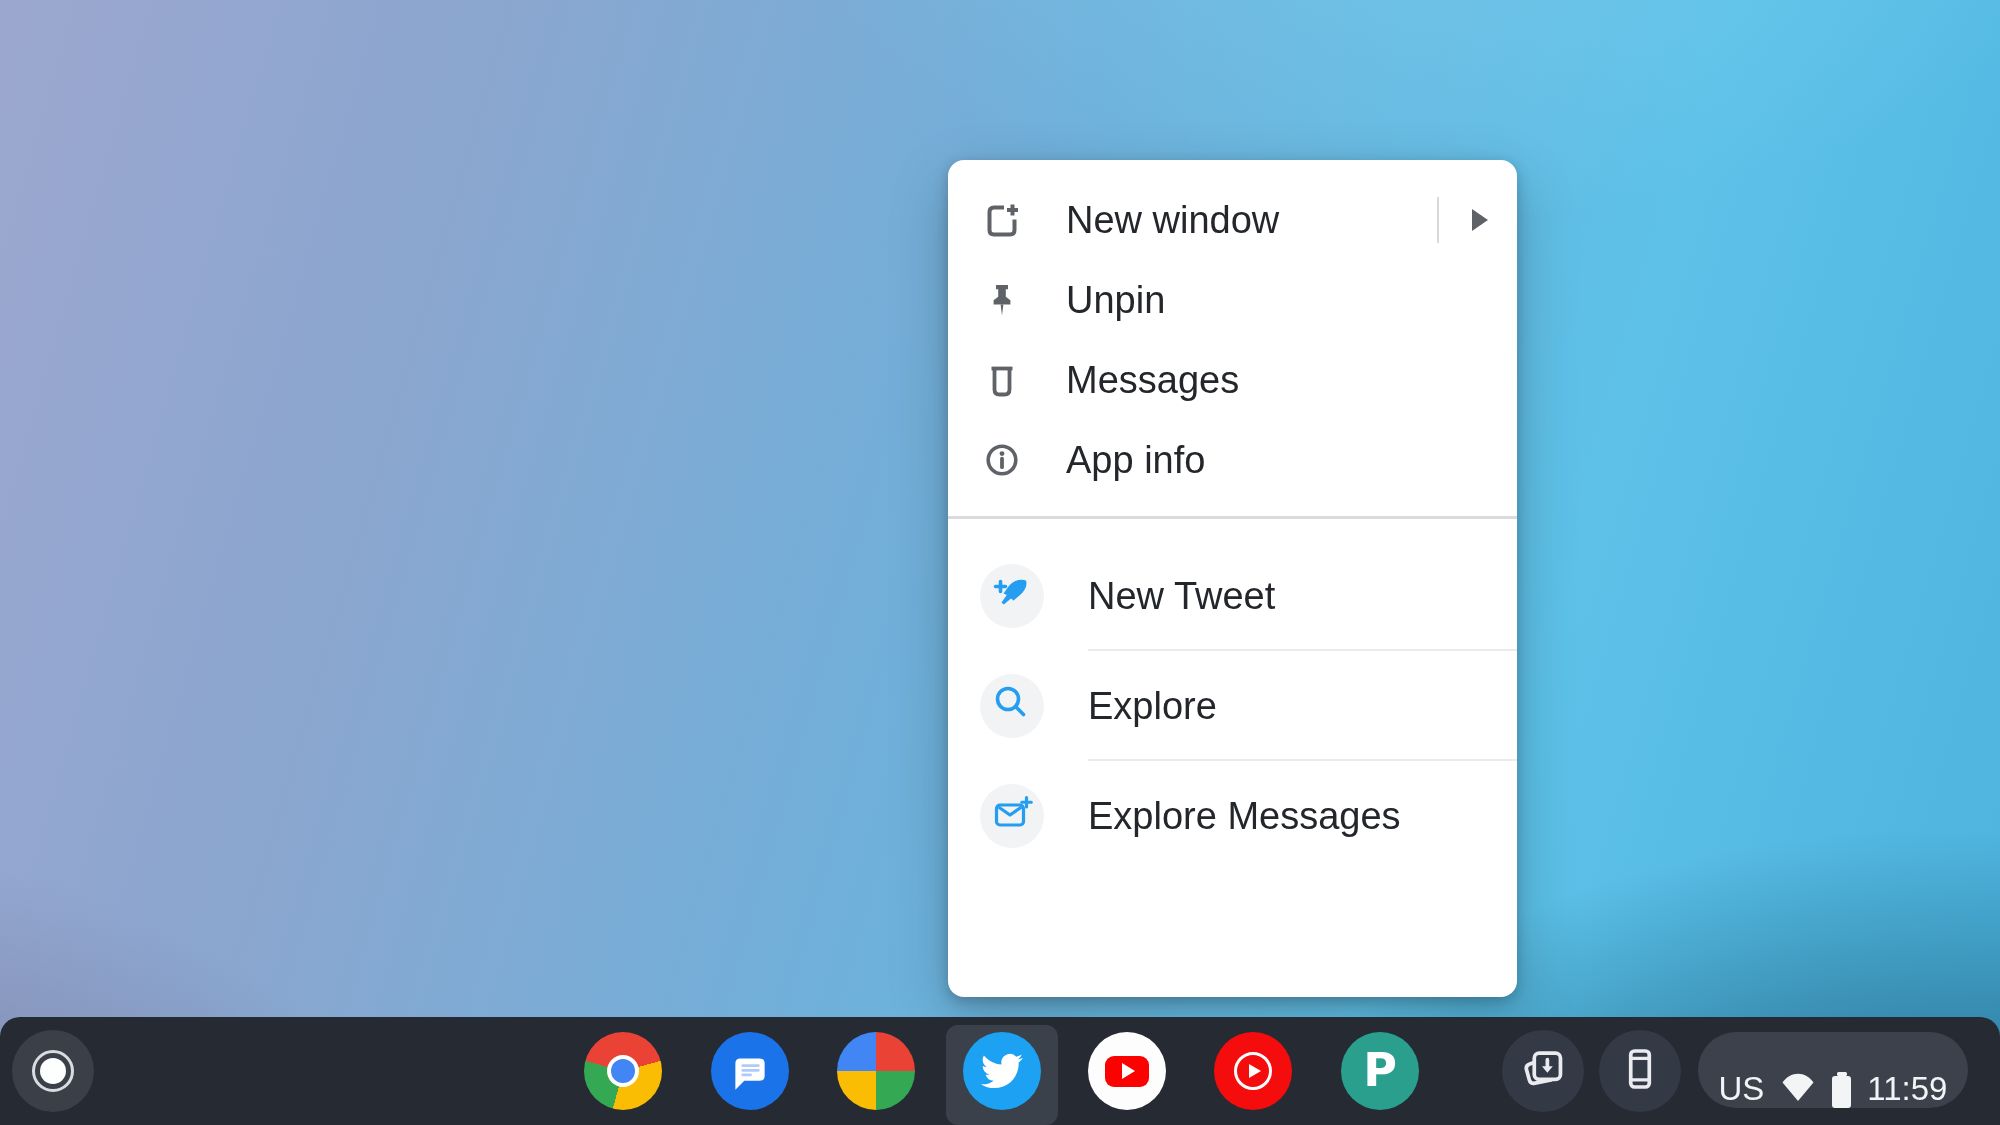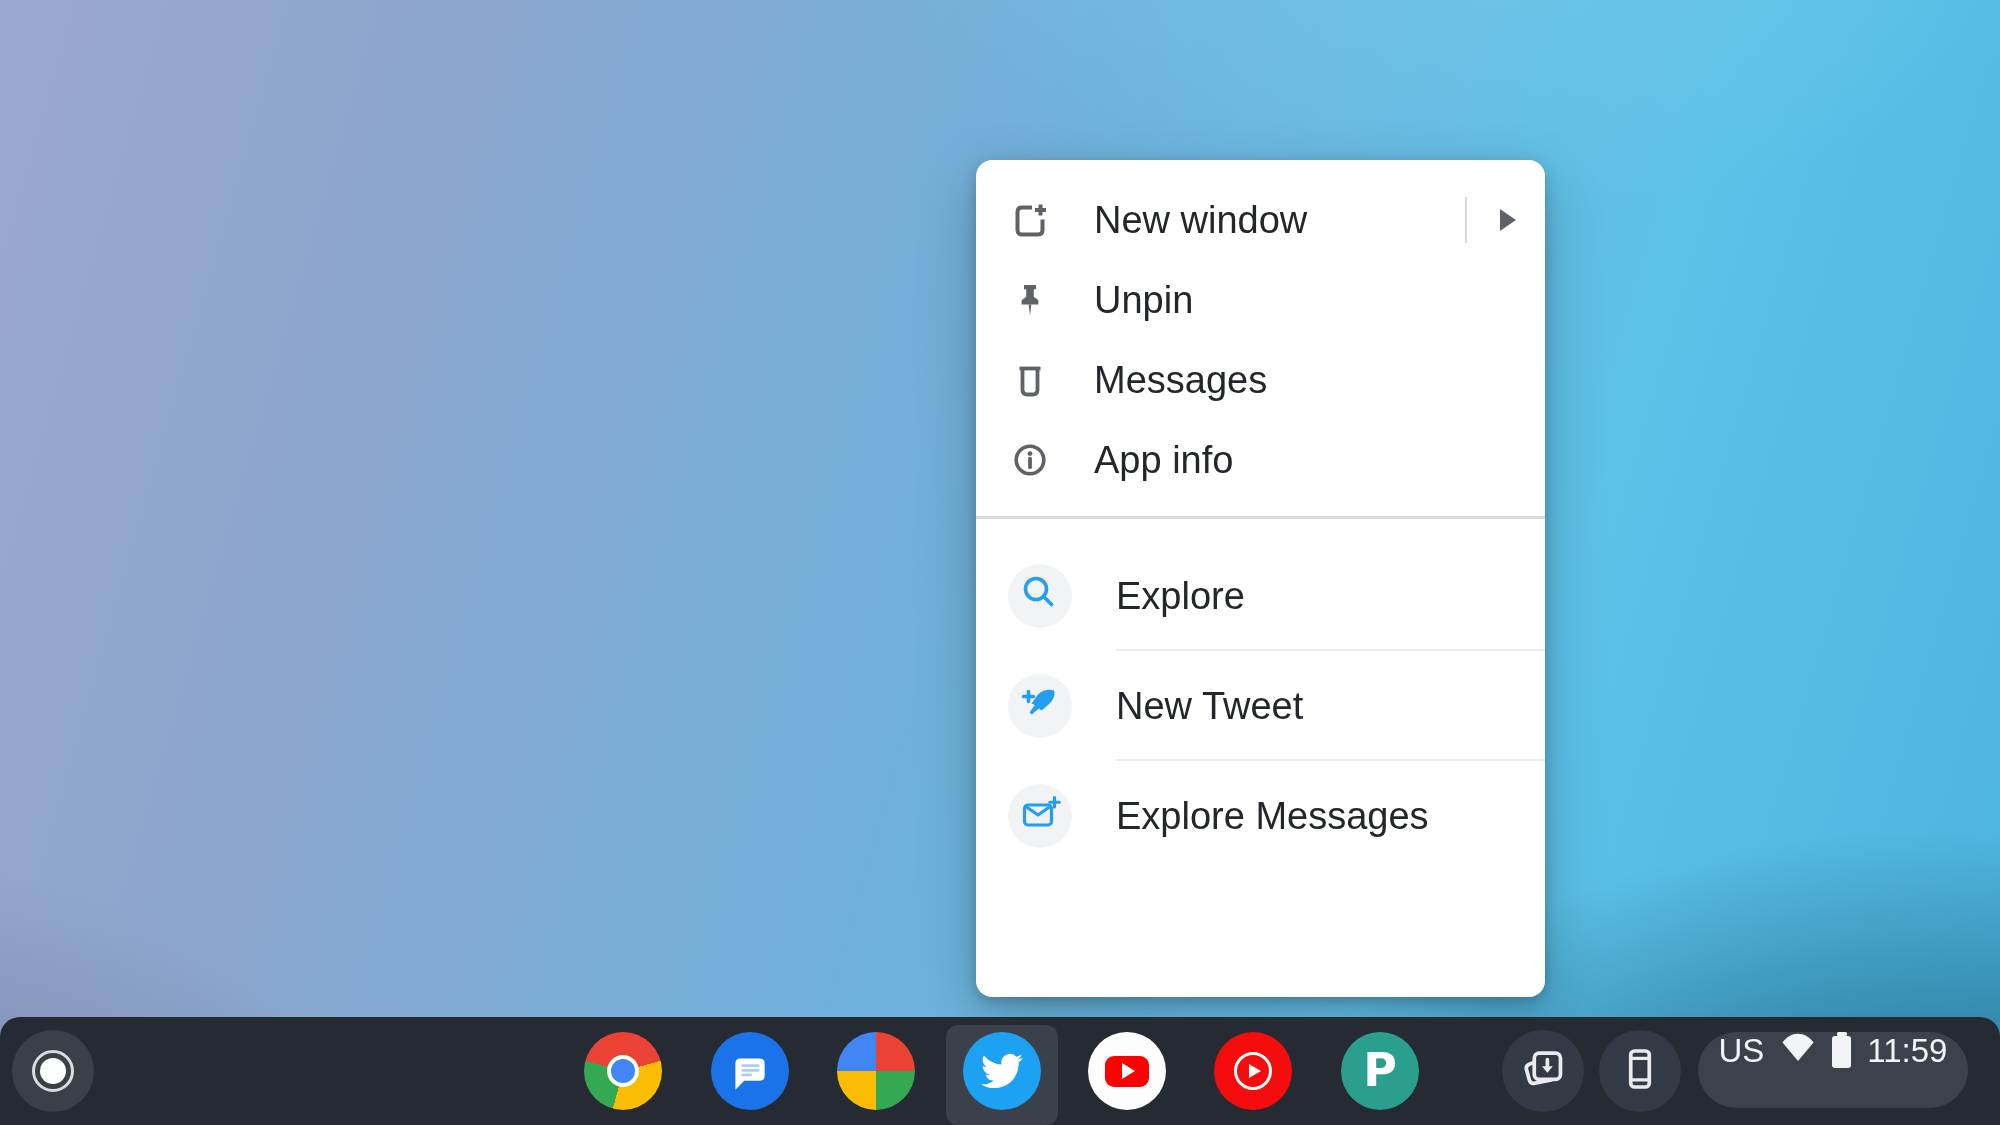--- a/index.html
+++ b/index.html
@@ -6,21 +6,21 @@
   #screen{
     position:relative;width:2000px;height:1125px;overflow:hidden;
     font-family:"Liberation Sans",sans-serif;
     background-image:
       radial-gradient(1150px 720px at 97% 114%, #14506e 0%, rgba(20,80,110,0) 63%),
       radial-gradient(950px 640px at -8% 110%, rgba(113,113,148,.78) 0%, rgba(113,113,148,0) 60%),
       radial-gradient(1050px 540px at 72% -10%, rgba(122,207,240,.55) 0%, rgba(122,207,240,0) 62%),
       linear-gradient(106deg,#9ca7cf 0%,#8aa6cf 22%,#6fb0da 48%,#5dc1e8 75%,#4db4de 100%);
   }
   
-  .menu{position:absolute;left:976px;top:160px;width:569px;height:837px;background:#fff;
+  .menu{position:absolute;left:948px;top:160px;width:569px;height:837px;background:#fff;
     border-radius:16px;box-shadow:0 4px 14px rgba(0,0,0,.22),0 22px 60px rgba(0,0,0,.22);}
   .menu-top{padding-top:20px;}
   .m-row{height:80px;display:flex;align-items:center;padding-left:34px;position:relative;cursor:default;}
   .m-ic{width:40px;height:40px;flex:none;margin-right:44px;display:flex;align-items:center;justify-content:center;}
   .m-label{font-size:38px;color:#23262b;white-space:nowrap;}
   .sub-div{position:absolute;left:489px;top:17px;width:2px;height:46px;background:#d7d9dd;}
   .sub-arrow{position:absolute;left:524px;top:29px;width:0;height:0;
     border-left:16px solid #5f6368;border-top:11px solid transparent;border-bottom:11px solid transparent;}
   .thick-sep{position:absolute;left:0;right:0;top:356px;height:3px;background:#d9dbde;}
   .shortcuts{position:absolute;top:381px;left:0;right:0;}
@@ -48,21 +48,21 @@
   .yt-rect{width:44px;height:31px;background:#fd0000;border-radius:9px;display:flex;align-items:center;justify-content:center;}
   .yt-tri{width:0;height:0;border-left:13px solid #fff;border-top:8px solid transparent;border-bottom:8px solid transparent;margin-left:3px;}
   .ytm-bg{background:#f50d0d;}
   .ytm-ring{width:32px;height:32px;border:3px solid #fff;border-radius:50%;display:flex;align-items:center;justify-content:center;}
   .ytm-tri{width:0;height:0;border-left:12px solid #fff;border-top:7px solid transparent;border-bottom:7px solid transparent;margin-left:3px;}
   .pc-bg{background:#2b9f8e;}
   .pc-letter{color:#fff;font-size:46px;font-weight:700;font-family:"DejaVu Sans",sans-serif;transform:translateY(-1px);}
   .tray-btn{position:absolute;top:1030px;width:82px;height:82px;border-radius:50%;background:#343946;
     display:flex;align-items:center;justify-content:center;}
   .status-pill{position:absolute;left:1698px;top:1032px;width:270px;height:76px;border-radius:38px;background:#3c414c;
-    display:flex;align-items:flex-start;justify-content:center;gap:16px;}
+    display:flex;align-items:flex-end;justify-content:center;gap:16px;}
   .pill-text{color:#f2f4f6;font-size:33px;}
   .battery{position:relative;width:19px;height:32px;background:#f2f4f6;border-radius:3px;margin-top:4px;}
   .battery::before{content:"";position:absolute;left:4.5px;top:-4px;width:10px;height:4px;background:#f2f4f6;border-radius:1.5px;}
 </style>
 </head>
 <body>
 
 <div id="screen">
 
   <div class="menu">
@@ -108,43 +108,43 @@
             <path d="M20 18.6 V27.2" stroke="#5f6368" stroke-width="3.8" stroke-linecap="round"></path>
           </svg>
         </span>
         <span class="m-label">App info</span>
       </div>
     </div>
 
     <div class="thick-sep"></div>
 
     <div class="shortcuts">
+
+      <div class="s-row has-sep">
+        <span class="s-circle">
+          <span>
+            <svg width="44" height="44" viewBox="0 0 44 44" fill="none">
+              <path d="M36 8.5 C29 6.5 22.5 9 18.5 14.5 L13.5 21.5 L16.8 23 L11.5 30.5 L13.8 32.5 L21 26.5 L23.5 28.5 L30 23 C35.5 18.5 37.5 13 36 8.5 Z" fill="#259df0"></path>
+              <path d="M10.5 9.5 v10 M5.5 14.5 h10" stroke="#259df0" stroke-width="3.6" stroke-linecap="round"></path>
+            </svg>
+          </span>
+        </span>
+        <span class="s-label">New Tweet</span>
+      </div>
 
       <div class="s-row has-sep">
         <span class="s-circle">
           <span>
             <svg width="44" height="44" viewBox="0 0 44 44" fill="none">
               <circle cx="18" cy="17" r="10.5" stroke="#259df0" stroke-width="3.6"></circle>
               <path d="M25.8 24.8 L33.5 32.5" stroke="#259df0" stroke-width="3.6" stroke-linecap="round"></path>
             </svg>
           </span>
         </span>
         <span class="s-label">Explore</span>
-      </div>
-
-      <div class="s-row has-sep">
-        <span class="s-circle">
-          <span>
-            <svg width="44" height="44" viewBox="0 0 44 44" fill="none">
-              <path d="M36 8.5 C29 6.5 22.5 9 18.5 14.5 L13.5 21.5 L16.8 23 L11.5 30.5 L13.8 32.5 L21 26.5 L23.5 28.5 L30 23 C35.5 18.5 37.5 13 36 8.5 Z" fill="#259df0"></path>
-              <path d="M10.5 9.5 v10 M5.5 14.5 h10" stroke="#259df0" stroke-width="3.6" stroke-linecap="round"></path>
-            </svg>
-          </span>
-        </span>
-        <span class="s-label">New Tweet</span>
       </div>
 
 
       <div class="s-row">
         <span class="s-circle">
           <span>
             <svg width="44" height="44" viewBox="0 0 44 44" fill="none">
               <rect x="6.5" y="13" width="27" height="20" rx="3.5" stroke="#259df0" stroke-width="3.2"></rect>
               <path d="M8.5 15 L20 23 L31.5 15" stroke="#259df0" stroke-width="3.2" stroke-linejoin="round"></path>
               <path d="M36.5 5.5 v9.5 M31.75 10.25 h9.5" stroke="#259df0" stroke-width="3.2" stroke-linecap="round"></path>

